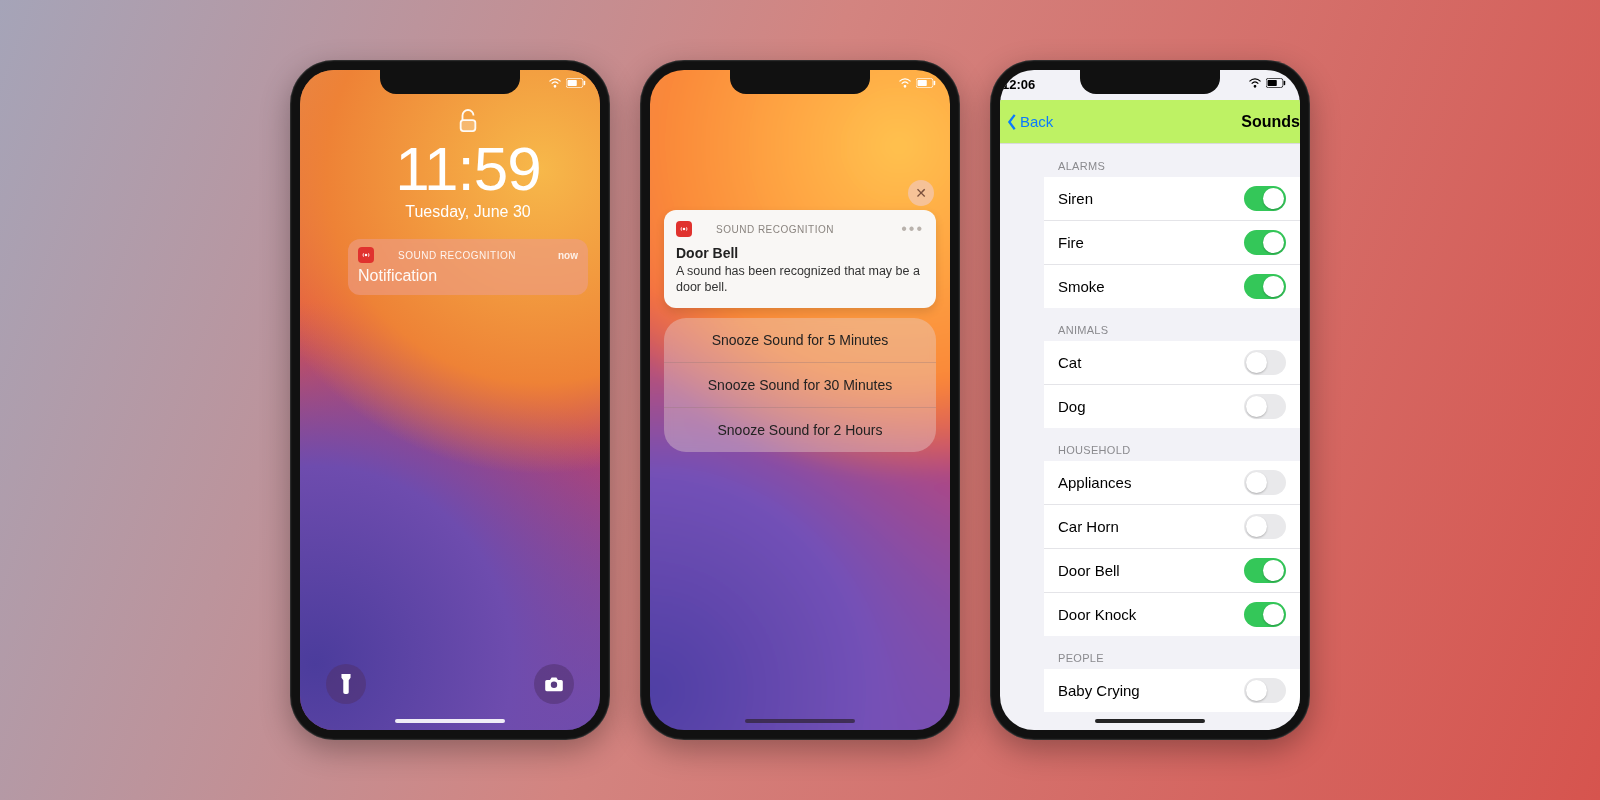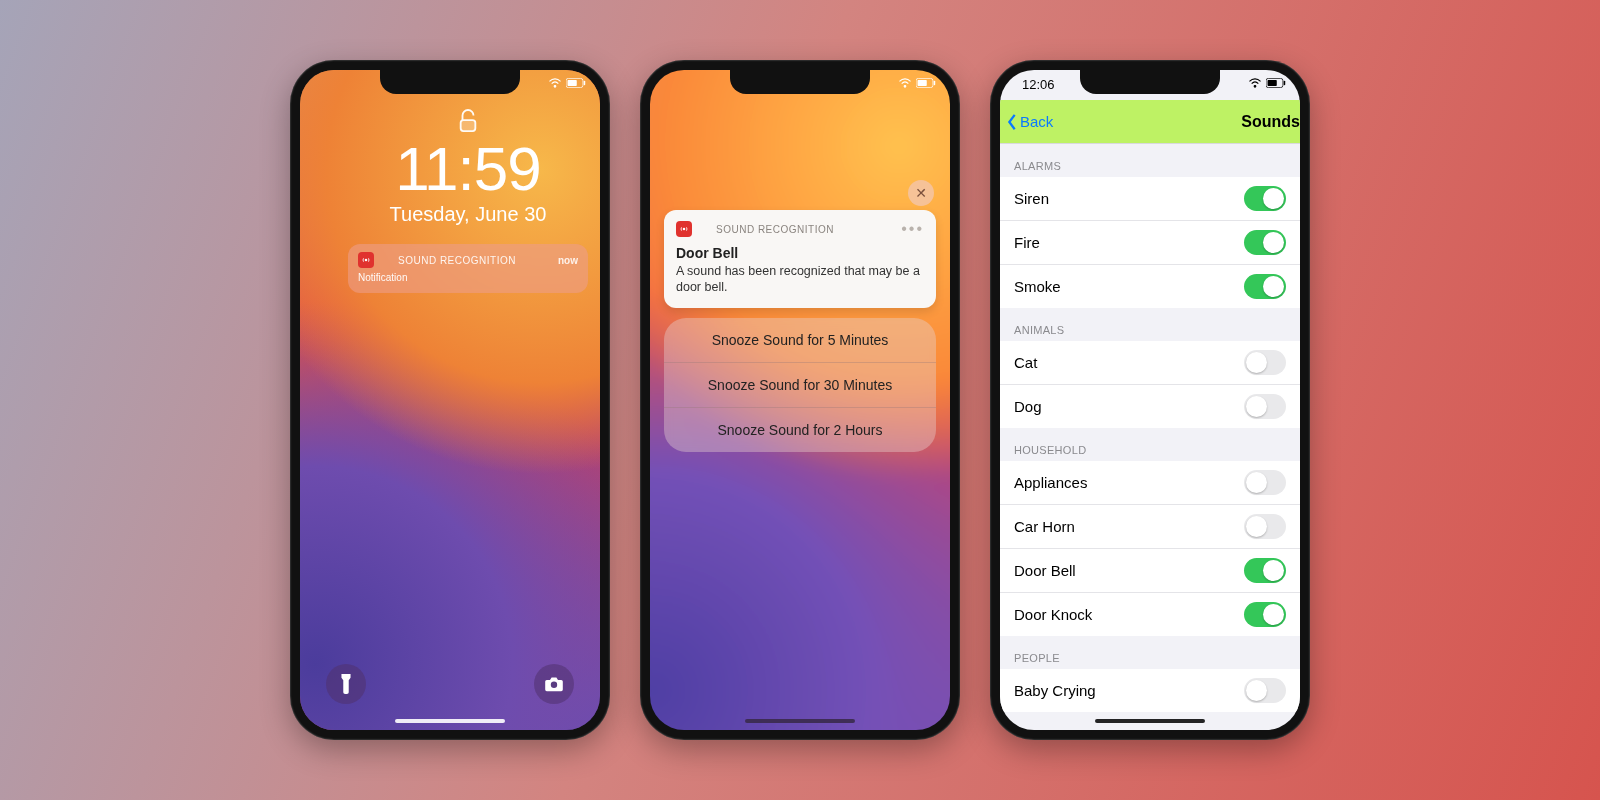--- a/index.html
+++ b/index.html
@@ -71,21 +71,21 @@
     inset: 0;
     display: flex;
     flex-direction: column;
     align-items: center;
     color: #fff;
     padding-top: 38px;
     padding-left: 36px;
   }
   .lock-icon { width: 22px; height: 26px; margin-bottom: 2px; opacity: .95; }
   .lock-time { font-size: 62px; font-weight: 200; letter-spacing: -1px; line-height: 1.05; }
-  .lock-date { font-size: 20px; font-weight: 400; margin-top: 2px; }
+  .lock-date { font-size: 16px; font-weight: 400; margin-top: 2px; }
   .notif-small {
     margin: 18px 12px 0;
     width: calc(100% - 24px);
     background: rgba(236,156,136,.60);
     border-radius: 12px;
     padding: 8px 10px 10px;
     backdrop-filter: blur(2px);
   }
   .notif-head { display: flex; align-items: center; gap: 24px; }
   .app-icon {
@@ -100,21 +100,21 @@
     color: rgba(255,255,255,.9);
     font-weight: 500;
   }
   .notif-time {
     margin-left: auto;
     font-size: 10px;
     color: rgba(255,255,255,.85);
     font-weight: bold;
   }
   .notif-body {
-    font-size: 10px;
+    font-size: 16px;
     color: rgba(255,255,255,.95);
     margin-top: 4px;
   }
   .lock-bottom {
     position: absolute;
     bottom: 26px;
     left: 0; right: 0;
     display: flex;
     justify-content: space-between;
     padding: 0 26px;
@@ -178,37 +178,37 @@
     padding: 14px;
     text-align: center;
     font-size: 14px;
     color: #222;
     border-bottom: 1px solid rgba(150,120,120,.35);
   }
   .action-item:last-child { border-bottom: none; }
 
   
   .settings-screen { position: absolute; inset: 0; background: #f2f2f7; color:#000; }
-  .status-left { position:absolute; top:7px; left:22px; font-size:13px; font-weight:400; z-index:60; }
+  .status-left { position:absolute; top:7px; left:2px; font-size:13px; font-weight:700; z-index:60; }
   .navbar {
     position: relative;
     height: 44px;
     margin-top: 30px;
     border-bottom: 1px solid #d9d9dd;
     background: #bef264;
     display:flex; align-items:center; justify-content:flex-end;
   }
   .navbar .nav-title { font-size: 16px; font-weight: 600; }
   .back-btn {
     position:absolute; left:6px; top:0; bottom:0;
     display:flex; align-items:center;
     color:#0a7aff; font-size:15px;
   }
   .back-btn svg { width:12px; height:18px; margin-right:2px; }
-  .list { height: calc(100% - 74px); overflow:hidden; }
+  .list { height: calc(100% - 74px); overflow:hidden;padding-left:44px; }
   .section-header {
     font-size: 11px; color:#8a8a8e; letter-spacing:.3px;
     padding: 16px 14px 5px;
     text-transform: uppercase;
   }
   .row {
     background:#fff;
     padding: 9px 14px;
     display:flex; align-items:center;
     border-bottom: 1px solid #e4e4e8;

